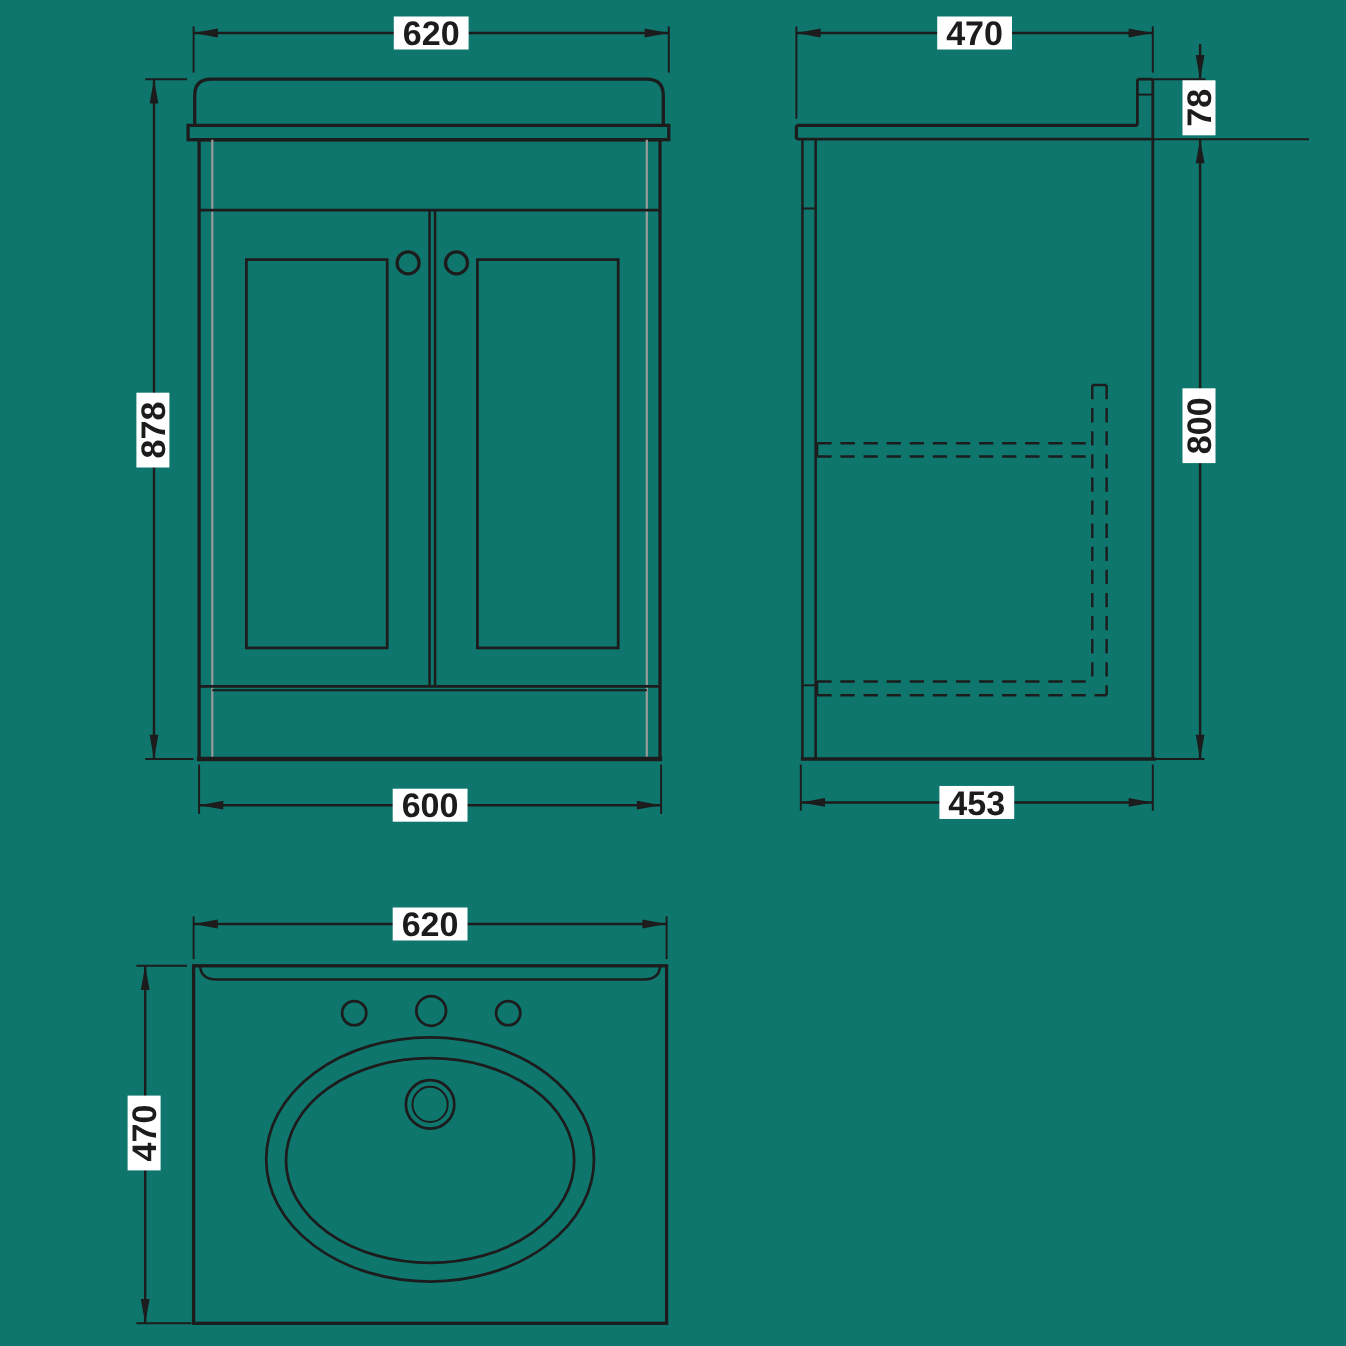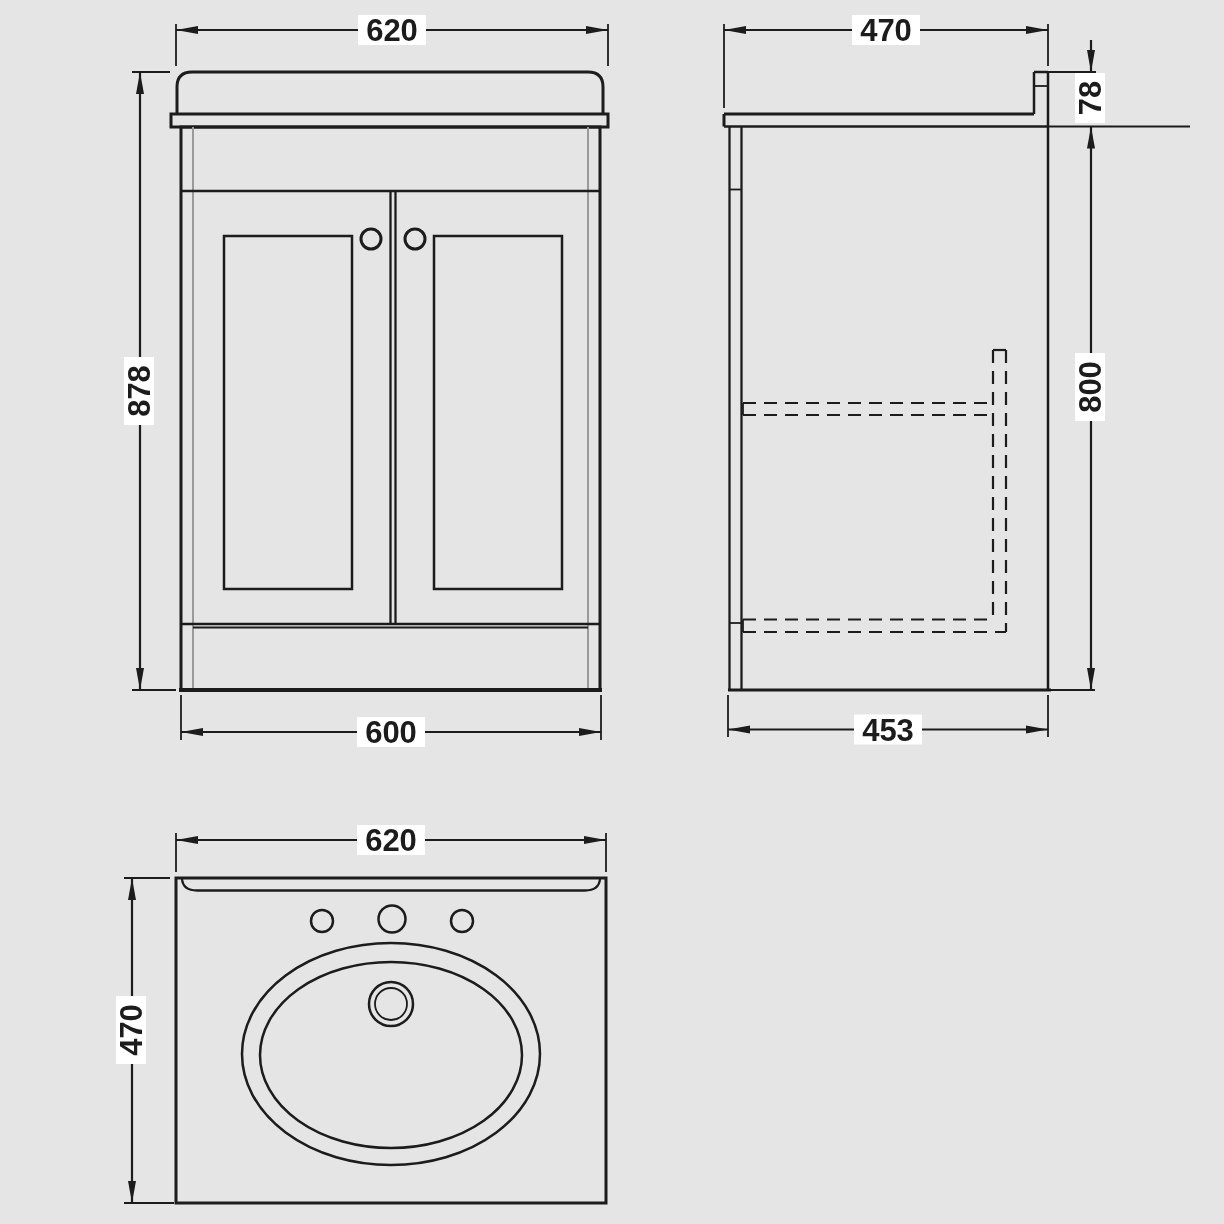--- a/index.html
+++ b/index.html
@@ -1,16 +1,16 @@
 <!DOCTYPE html>
 <html><head>
 <meta charset="utf-8">
 <style>
   html,body{margin:0;padding:0;background:#ffffff;}
-  .page{width:1224px;height:1224px;background:#e5e5e5;position:relative;font-family:"Liberation Sans",sans-serif;text-decoration:underline;}
+  .page{width:1224px;height:1224px;background:#0f766e;position:relative;font-family:"Liberation Sans",sans-serif;text-decoration:underline;}
   svg{display:block;}
   .outline{fill:none;stroke:#1c1c1c;stroke-width:3;}
   .outline-thin{fill:none;stroke:#1c1c1c;stroke-width:2.3;}
   .detail{fill:none;stroke:#1c1c1c;stroke-width:2.5;}
   .detail-lt{fill:none;stroke:#1c1c1c;stroke-width:1.8;}
   .muted{fill:none;stroke:#9a9a9a;stroke-width:2;}
   .dim{fill:none;stroke:#1c1c1c;stroke-width:2.2;}
   .ext{fill:none;stroke:#1c1c1c;stroke-width:1.8;}
   .dash{fill:none;stroke:#1c1c1c;stroke-width:2.2;stroke-dasharray:13 8;}
   .arrow{fill:#1c1c1c;stroke:none;}

